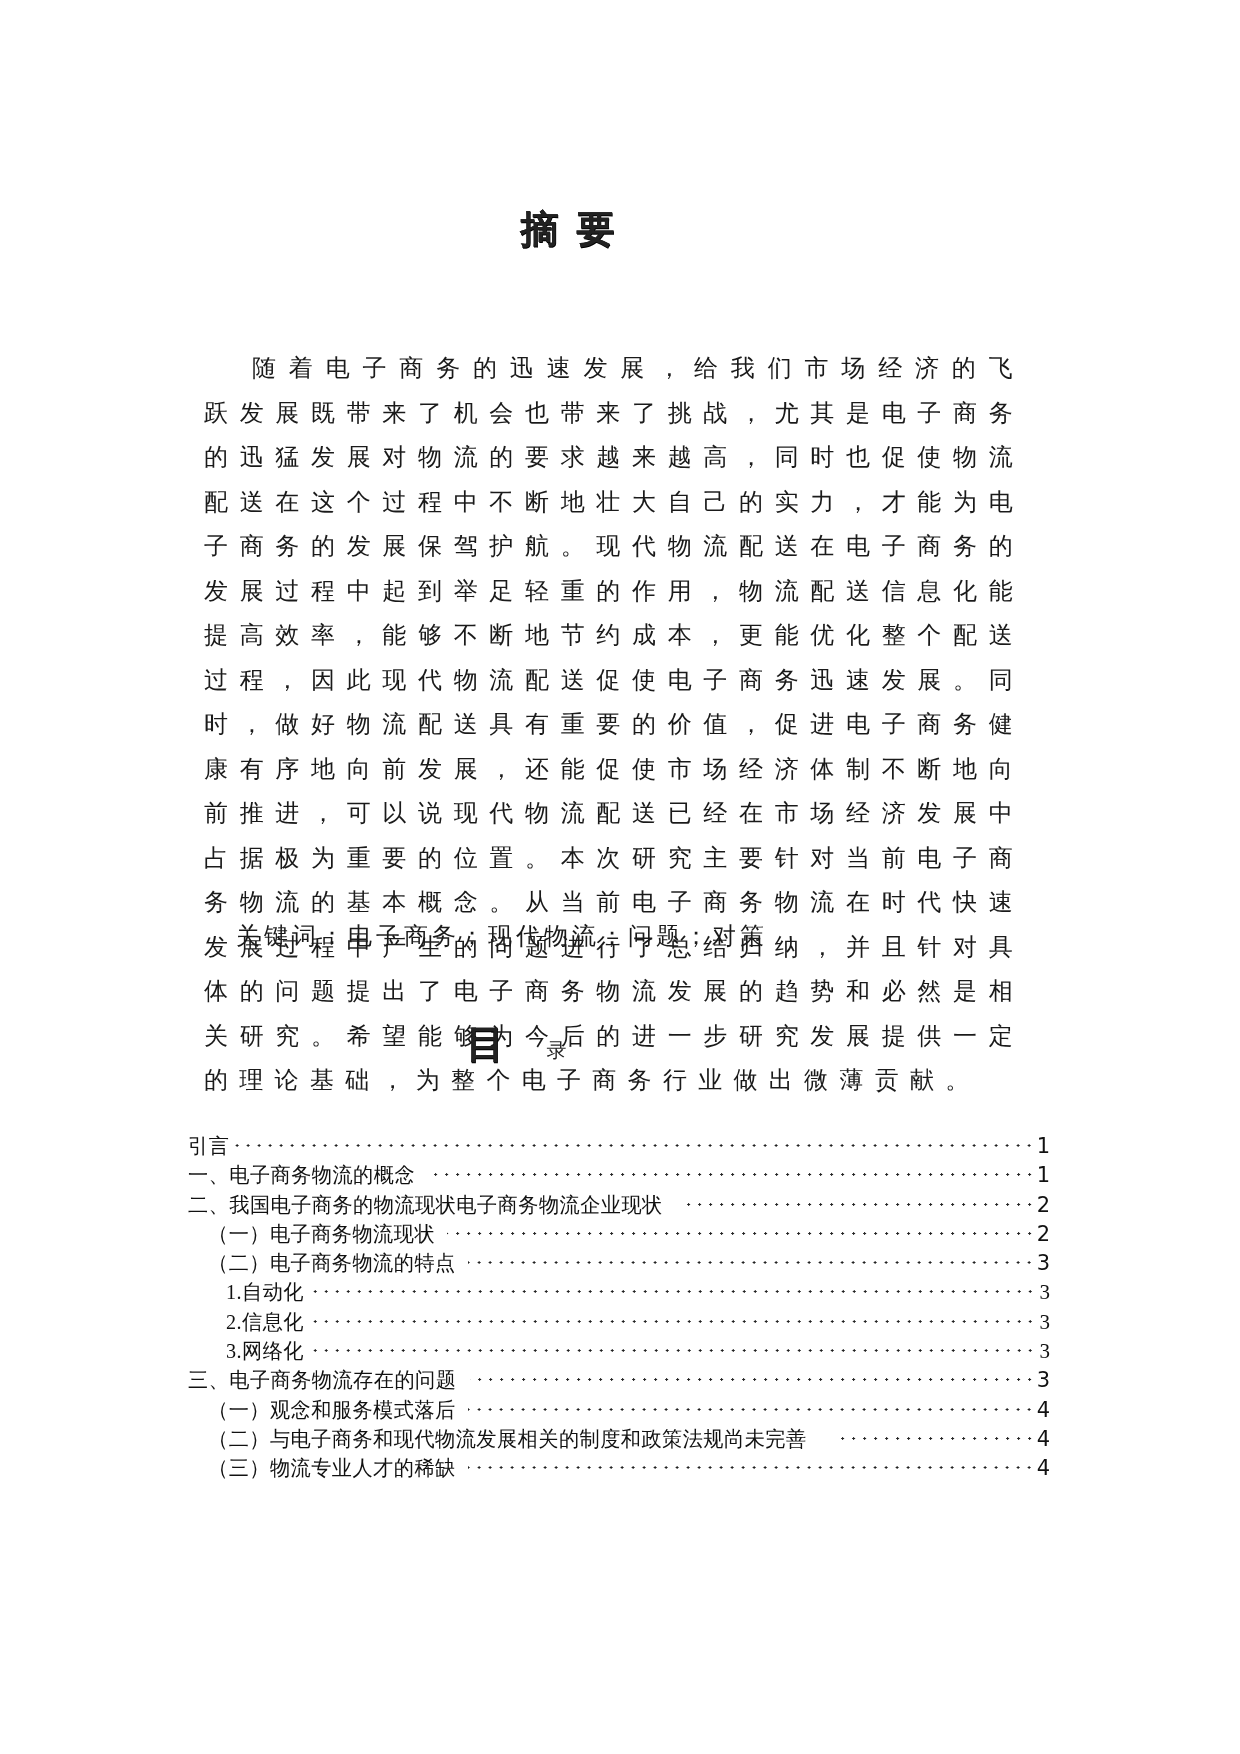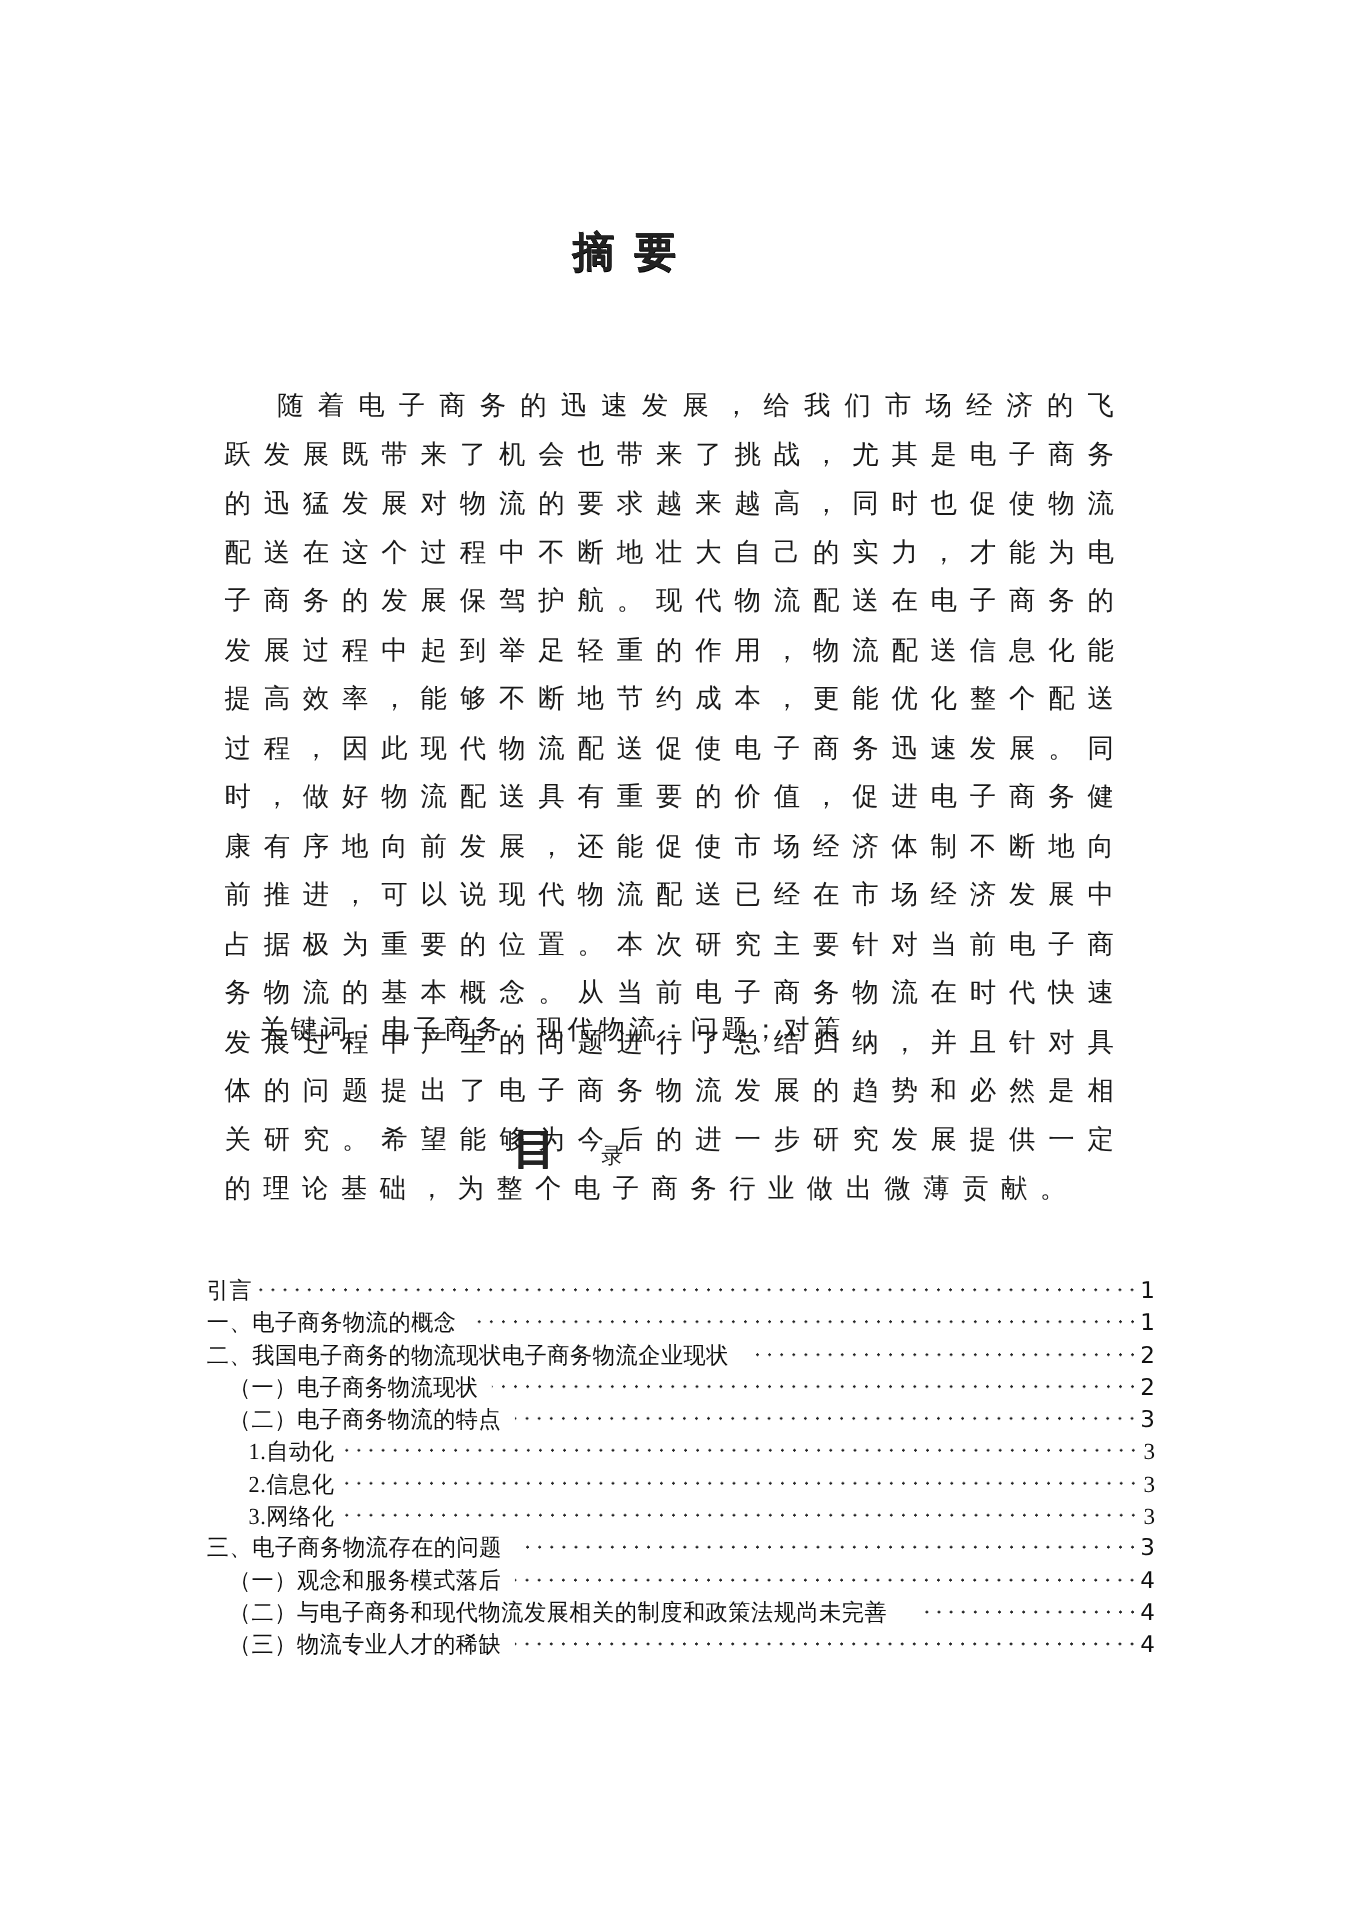--- a/index.html
+++ b/index.html
@@ -83,21 +83,21 @@
       display: inline-block;
       font-size: 20px;
       color: #222;
       vertical-align: bottom;
       line-height: 36px;
       font-family: "DejaVu Serif", "Liberation Serif", serif;
     }
     .toc {
       position: absolute;
       left: 188px;
-      top: 1151px;
+      top: 1124px;
       width: 862px;
     }
     .toc-row {
       display: flex;
       align-items: baseline;
       height: 29.3px;
       line-height: 29px;
       font-size: 21px;
       color: #111;
       white-space: nowrap;

